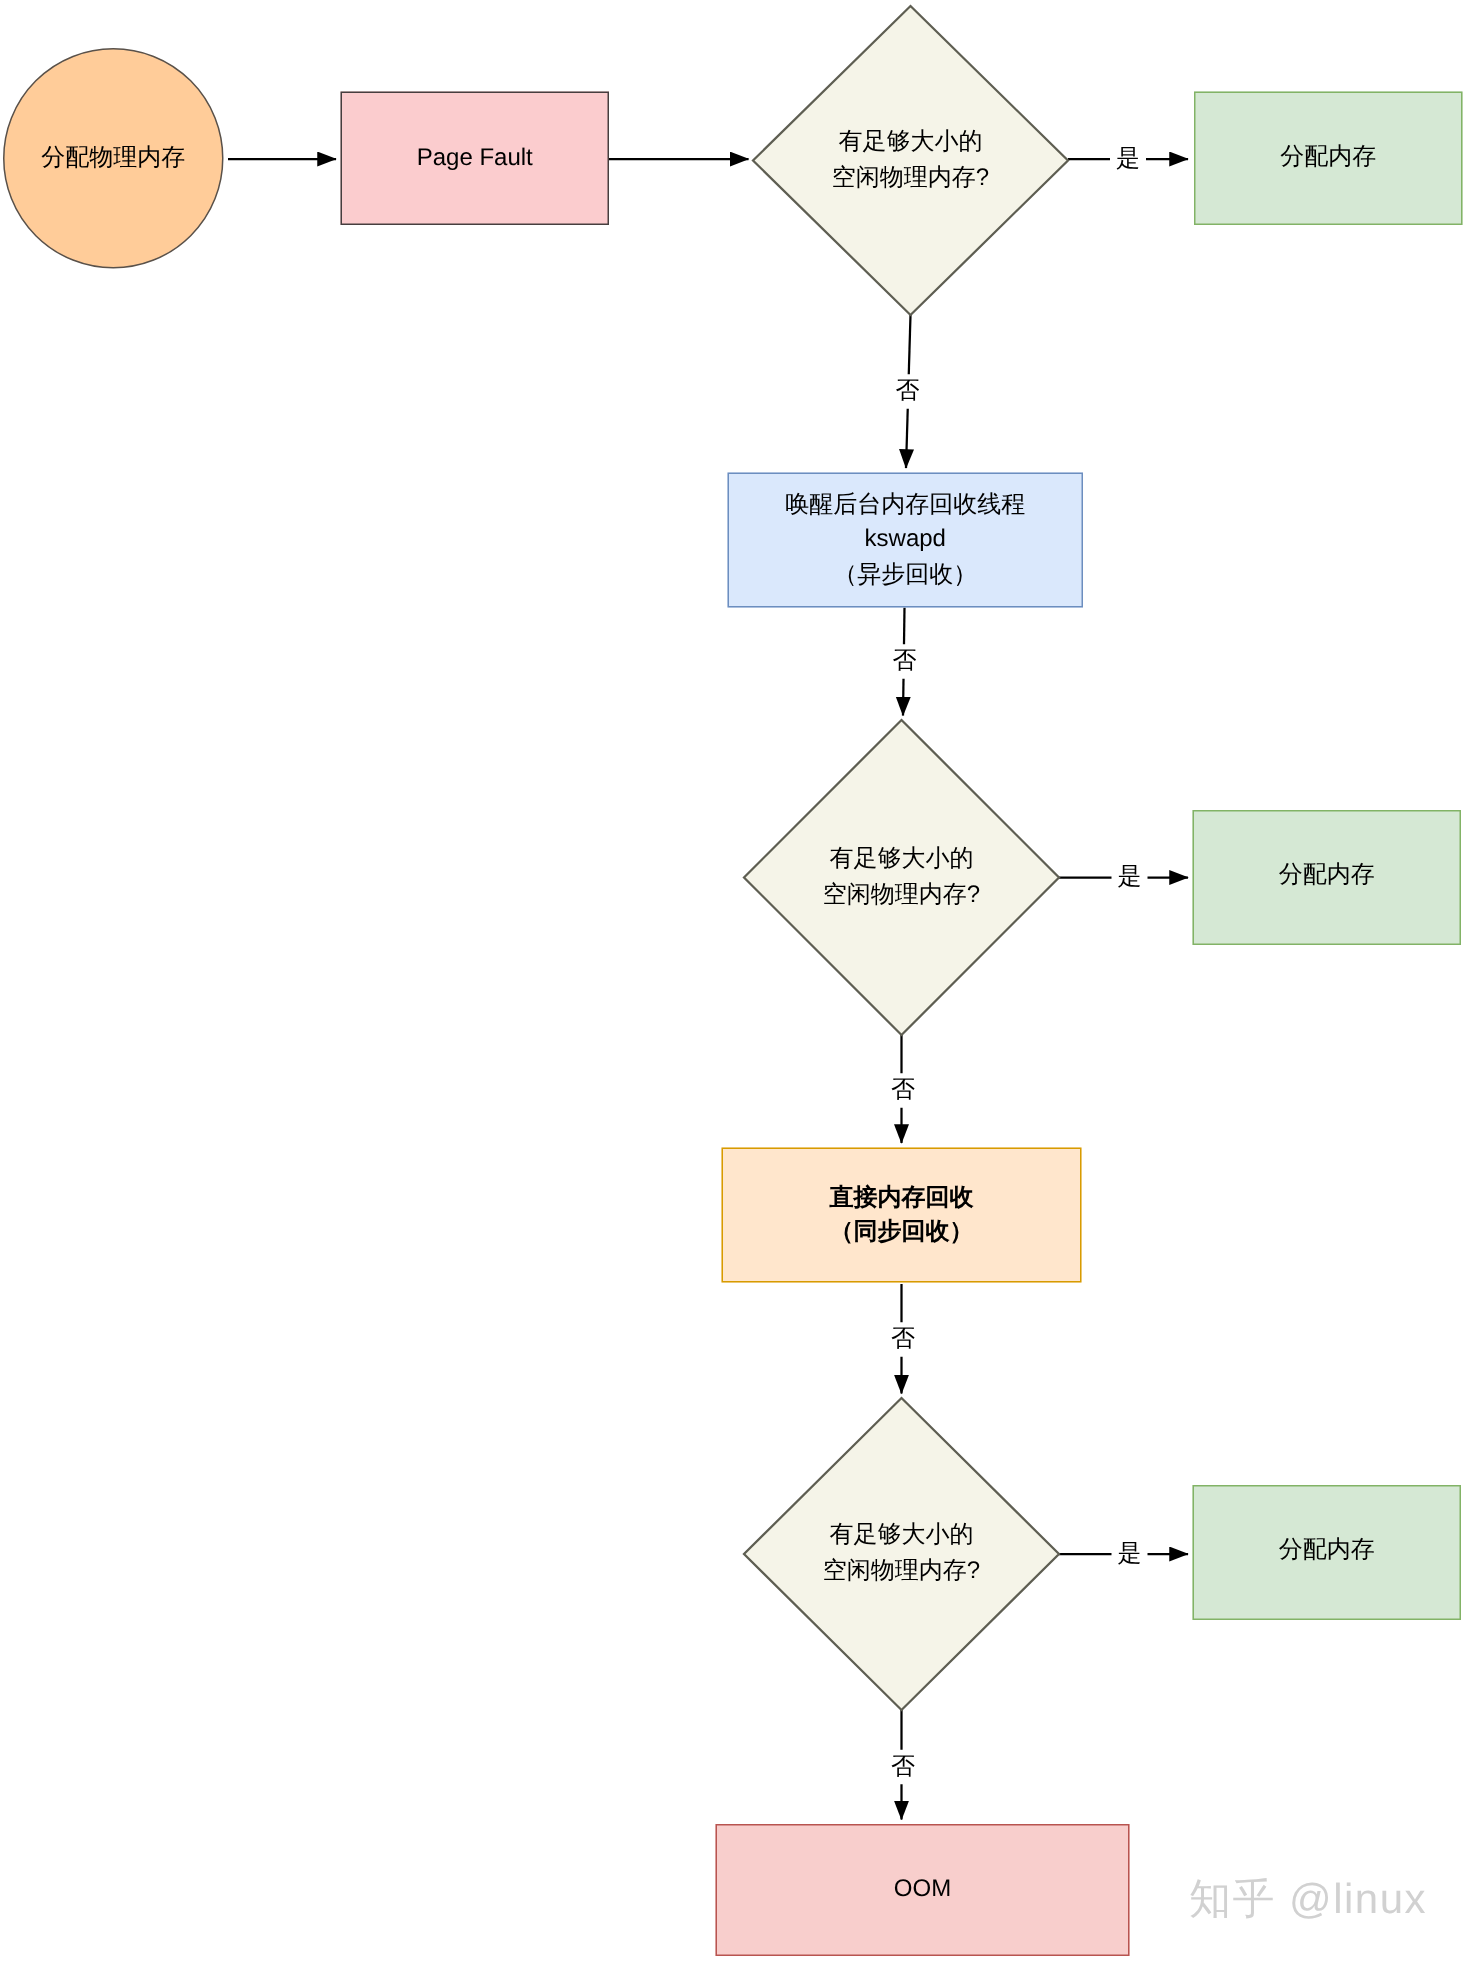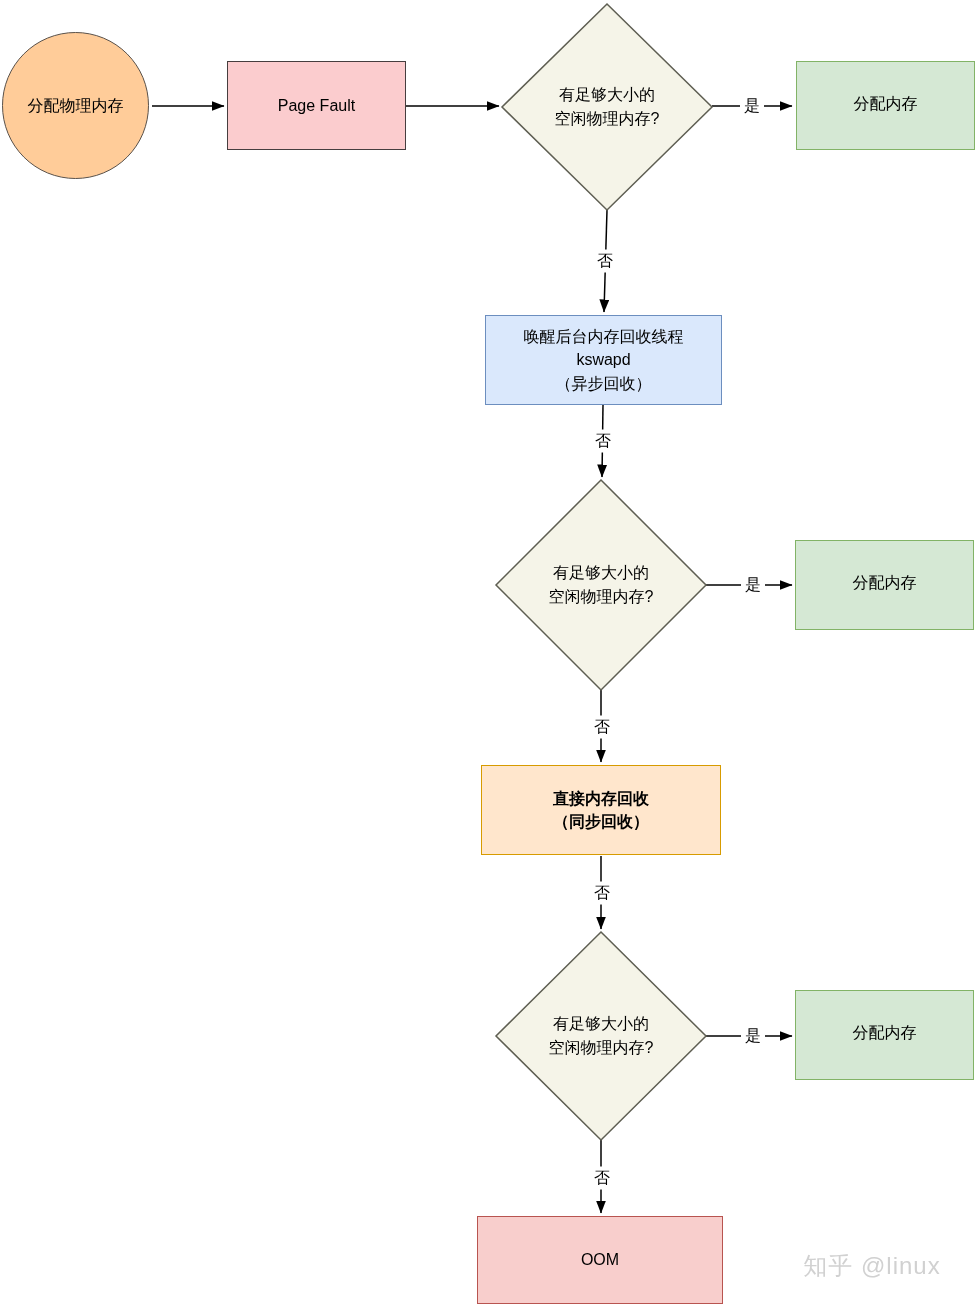--- a/index.html
+++ b/index.html
@@ -55,21 +55,21 @@
     position: absolute;
     transform: translate(-50%, -50%);
     background: #ffffff;
     padding: 1px 4px;
     font-size: 16px;
     z-index: 2;
   }
   .watermark {
     position: absolute;
     transform: translate(-50%, -50%);
-    font-size: 24px;
+    font-size: 28px;
     color: var(--watermark);
     letter-spacing: 1px;
     z-index: 1;
     white-space: nowrap;
   }
 </style>
 </head>
 <body>
 
 <div class="canvas">
@@ -116,21 +116,21 @@
   <div class="node rect n-alloc" style="left:795px; top:540px; width:179px; height:90px;">分配内存</div>
 
   <div class="node rect n-direct" style="left:481px; top:765px; width:240px; height:90px;">直接内存回收
 （同步回收）</div>
 
   <div class="diamond-label" style="left:601px; top:1036px;">有足够大小的
 空闲物理内存?</div>
 
   <div class="node rect n-alloc" style="left:795px; top:990px; width:179px; height:90px;">分配内存</div>
 
-  <div class="node rect n-oom" style="left:477px; top:1216px; width:246px; height:88px;">OOM</div>
+  <div class="node rect n-oom" style="left:477px; top:1216px; width:276px; height:88px;">OOM</div>
 
   <div class="edge-label" style="left:752px; top:106px;">是</div>
   <div class="edge-label" style="left:605px; top:261px;">否</div>
   <div class="edge-label" style="left:603px; top:441px;">否</div>
   <div class="edge-label" style="left:753px; top:585px;">是</div>
   <div class="edge-label" style="left:602px; top:727px;">否</div>
   <div class="edge-label" style="left:602px; top:893px;">否</div>
   <div class="edge-label" style="left:753px; top:1036px;">是</div>
   <div class="edge-label" style="left:602px; top:1178px;">否</div>
 

